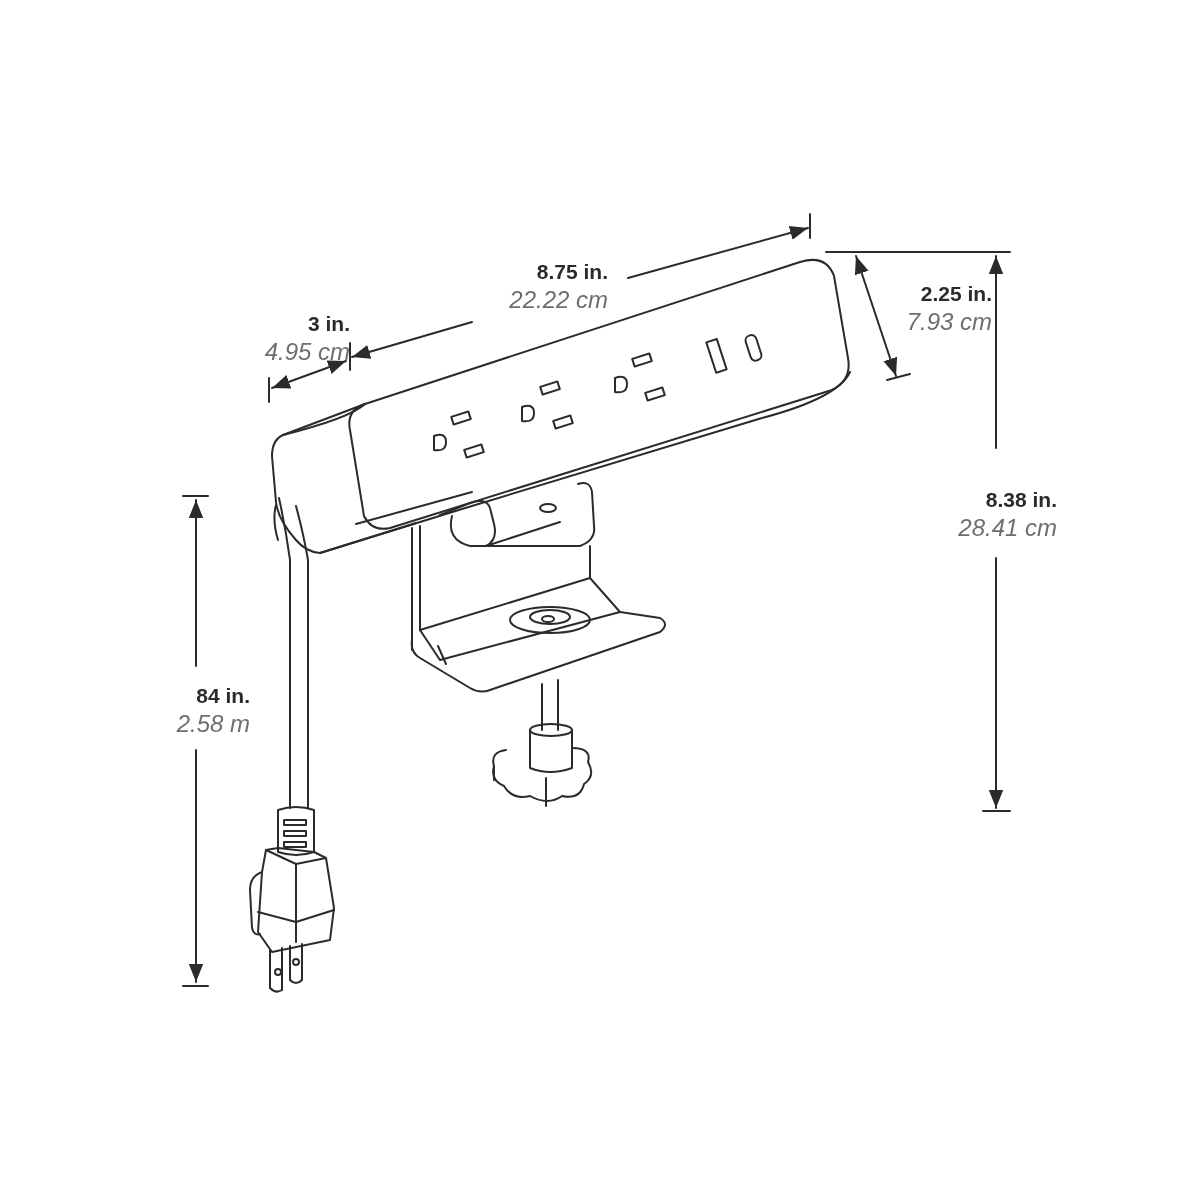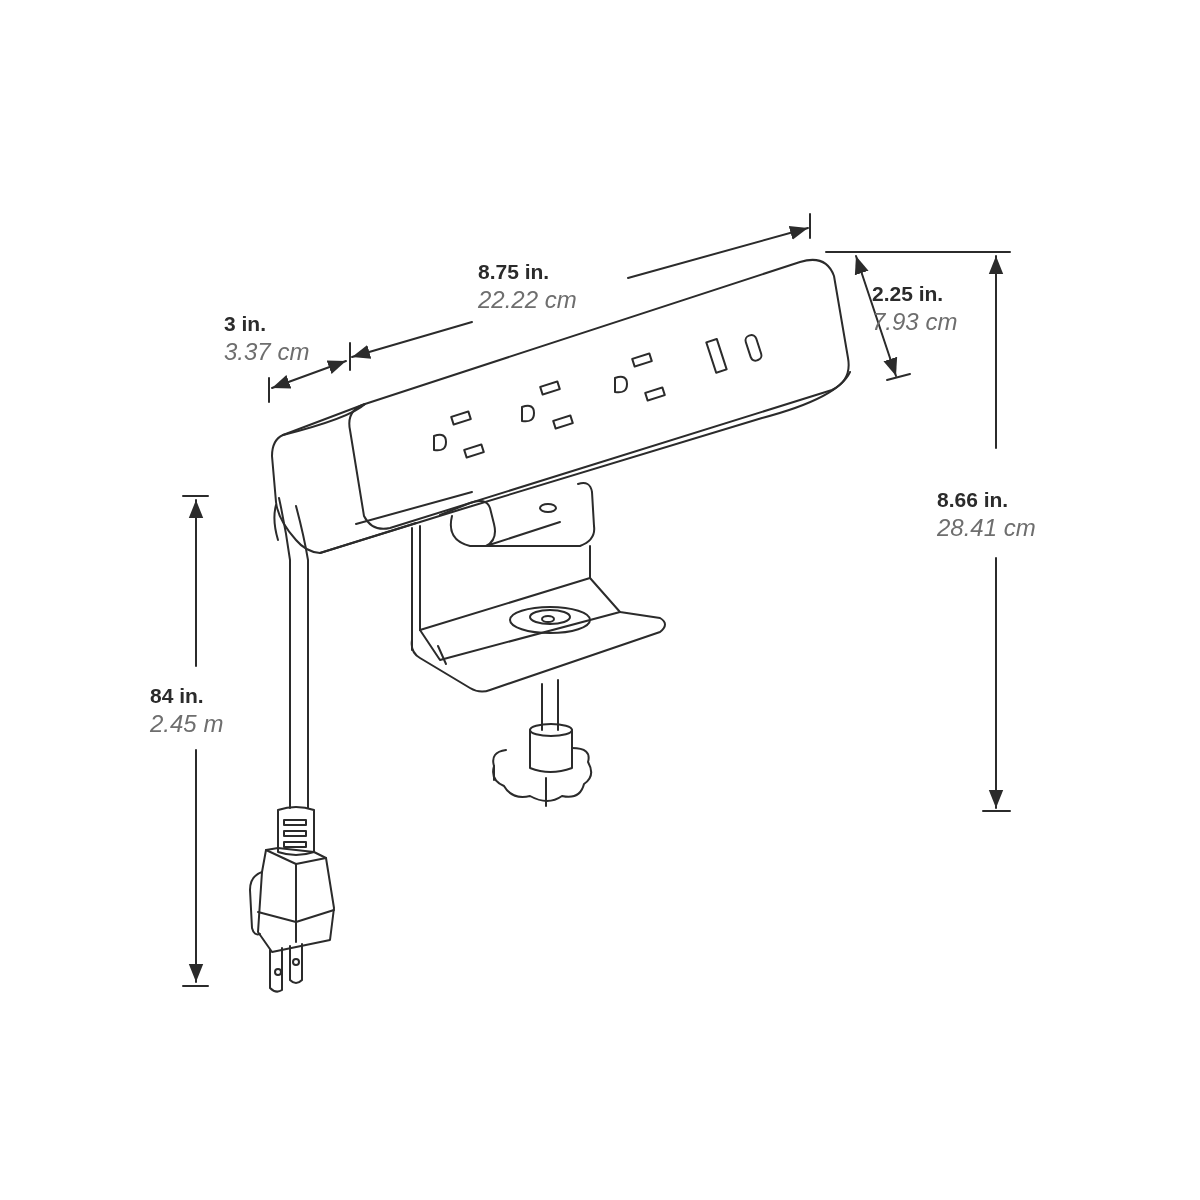--- a/index.html
+++ b/index.html
@@ -1,18 +1,18 @@
 <!DOCTYPE html>
 <html><head>
   <meta charset="utf-8">
   <style>
     html, body { margin:0; padding:0; background:#ffffff; }
     body { width:1200px; height:1200px; position:relative; overflow:hidden; font-family:"Liberation Sans", sans-serif; }
     #stage { position:absolute; left:0; top:0; width:1200px; height:1200px; }
-    .dim-label { position:absolute; text-align:left; line-height:1; white-space:nowrap; }
+    .dim-label { position:absolute; text-align:right; line-height:1; white-space:nowrap; }
     .dim-label .imp { display:block; font-weight:bold; font-size:21px; color:#2b2b2b; font-family:"Liberation Sans", sans-serif; }
     .dim-label .met { display:block; font-style:italic; font-size:24px; color:#6e6e6e; margin-top:6px; font-family:"Liberation Sans", sans-serif; }
     svg { position:absolute; left:0; top:0; }
   </style>
 </head>
 <body>
 
 <div id="stage">
 
   <svg width="1200" height="1200" viewBox="0 0 1200 1200" fill="none" stroke="#2b2b2b" stroke-width="2" stroke-linejoin="round" stroke-linecap="round">
@@ -138,33 +138,33 @@
       <path d="M290,946 L290,980 Q296,986 302,980 L302,944"></path>
       <circle cx="296" cy="962" r="3"></circle>
     </g>
   </svg>
 
   <div class="dim-label" style="left:478px; top:261px; width:130px;">
     <span class="imp">8.75 in.</span>
     <span class="met">22.22 cm</span>
   </div>
 
-  <div class="dim-label" style="left:224px; top:313px; width:110px;">
+  <div class="dim-label" style="left:240px; top:313px; width:110px;">
     <span class="imp">3 in.</span>
-    <span class="met">3.37 cm</span>
+    <span class="met">4.95 cm</span>
   </div>
 
   <div class="dim-label" style="left:872px; top:283px; width:120px;">
     <span class="imp">2.25 in.</span>
     <span class="met">7.93 cm</span>
   </div>
 
   <div class="dim-label" style="left:937px; top:489px; width:120px;">
-    <span class="imp">8.66 in.</span>
+    <span class="imp">8.38 in.</span>
     <span class="met">28.41 cm</span>
   </div>
 
   <div class="dim-label" style="left:150px; top:685px; width:100px;">
     <span class="imp">84 in.</span>
-    <span class="met">2.45 m</span>
+    <span class="met">2.58 m</span>
   </div>
 
 </div>
 
 </body></html>

